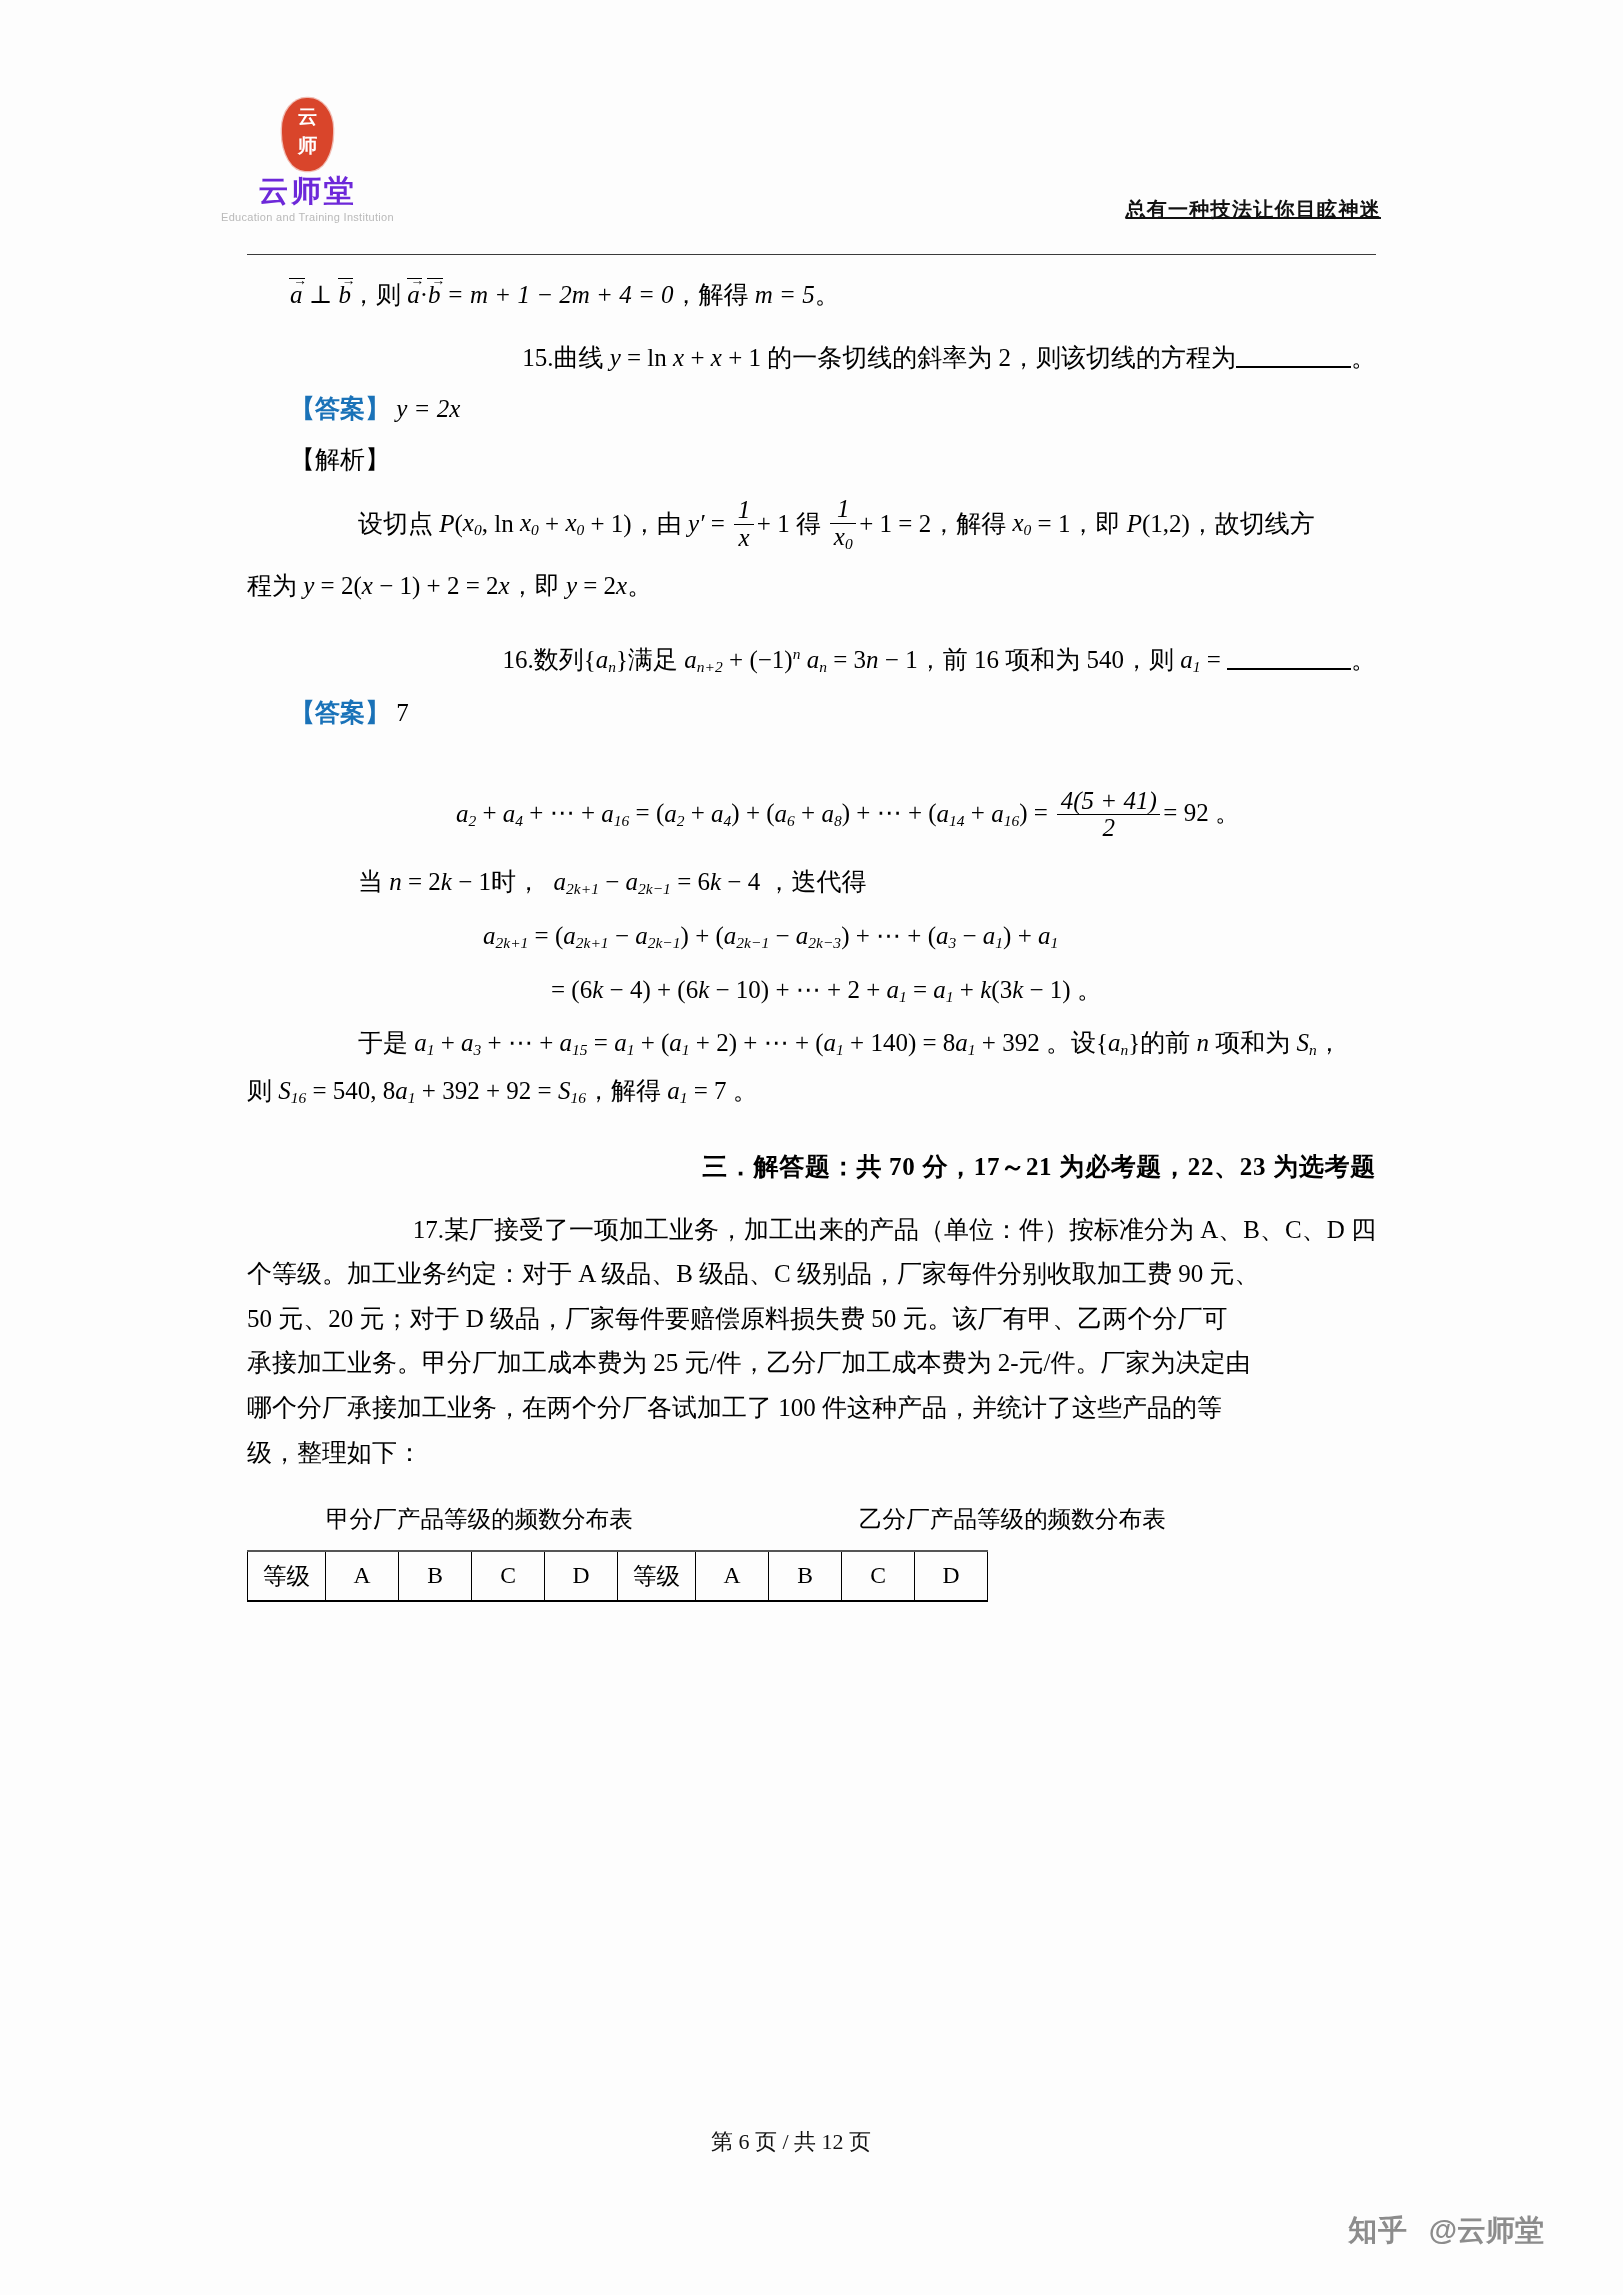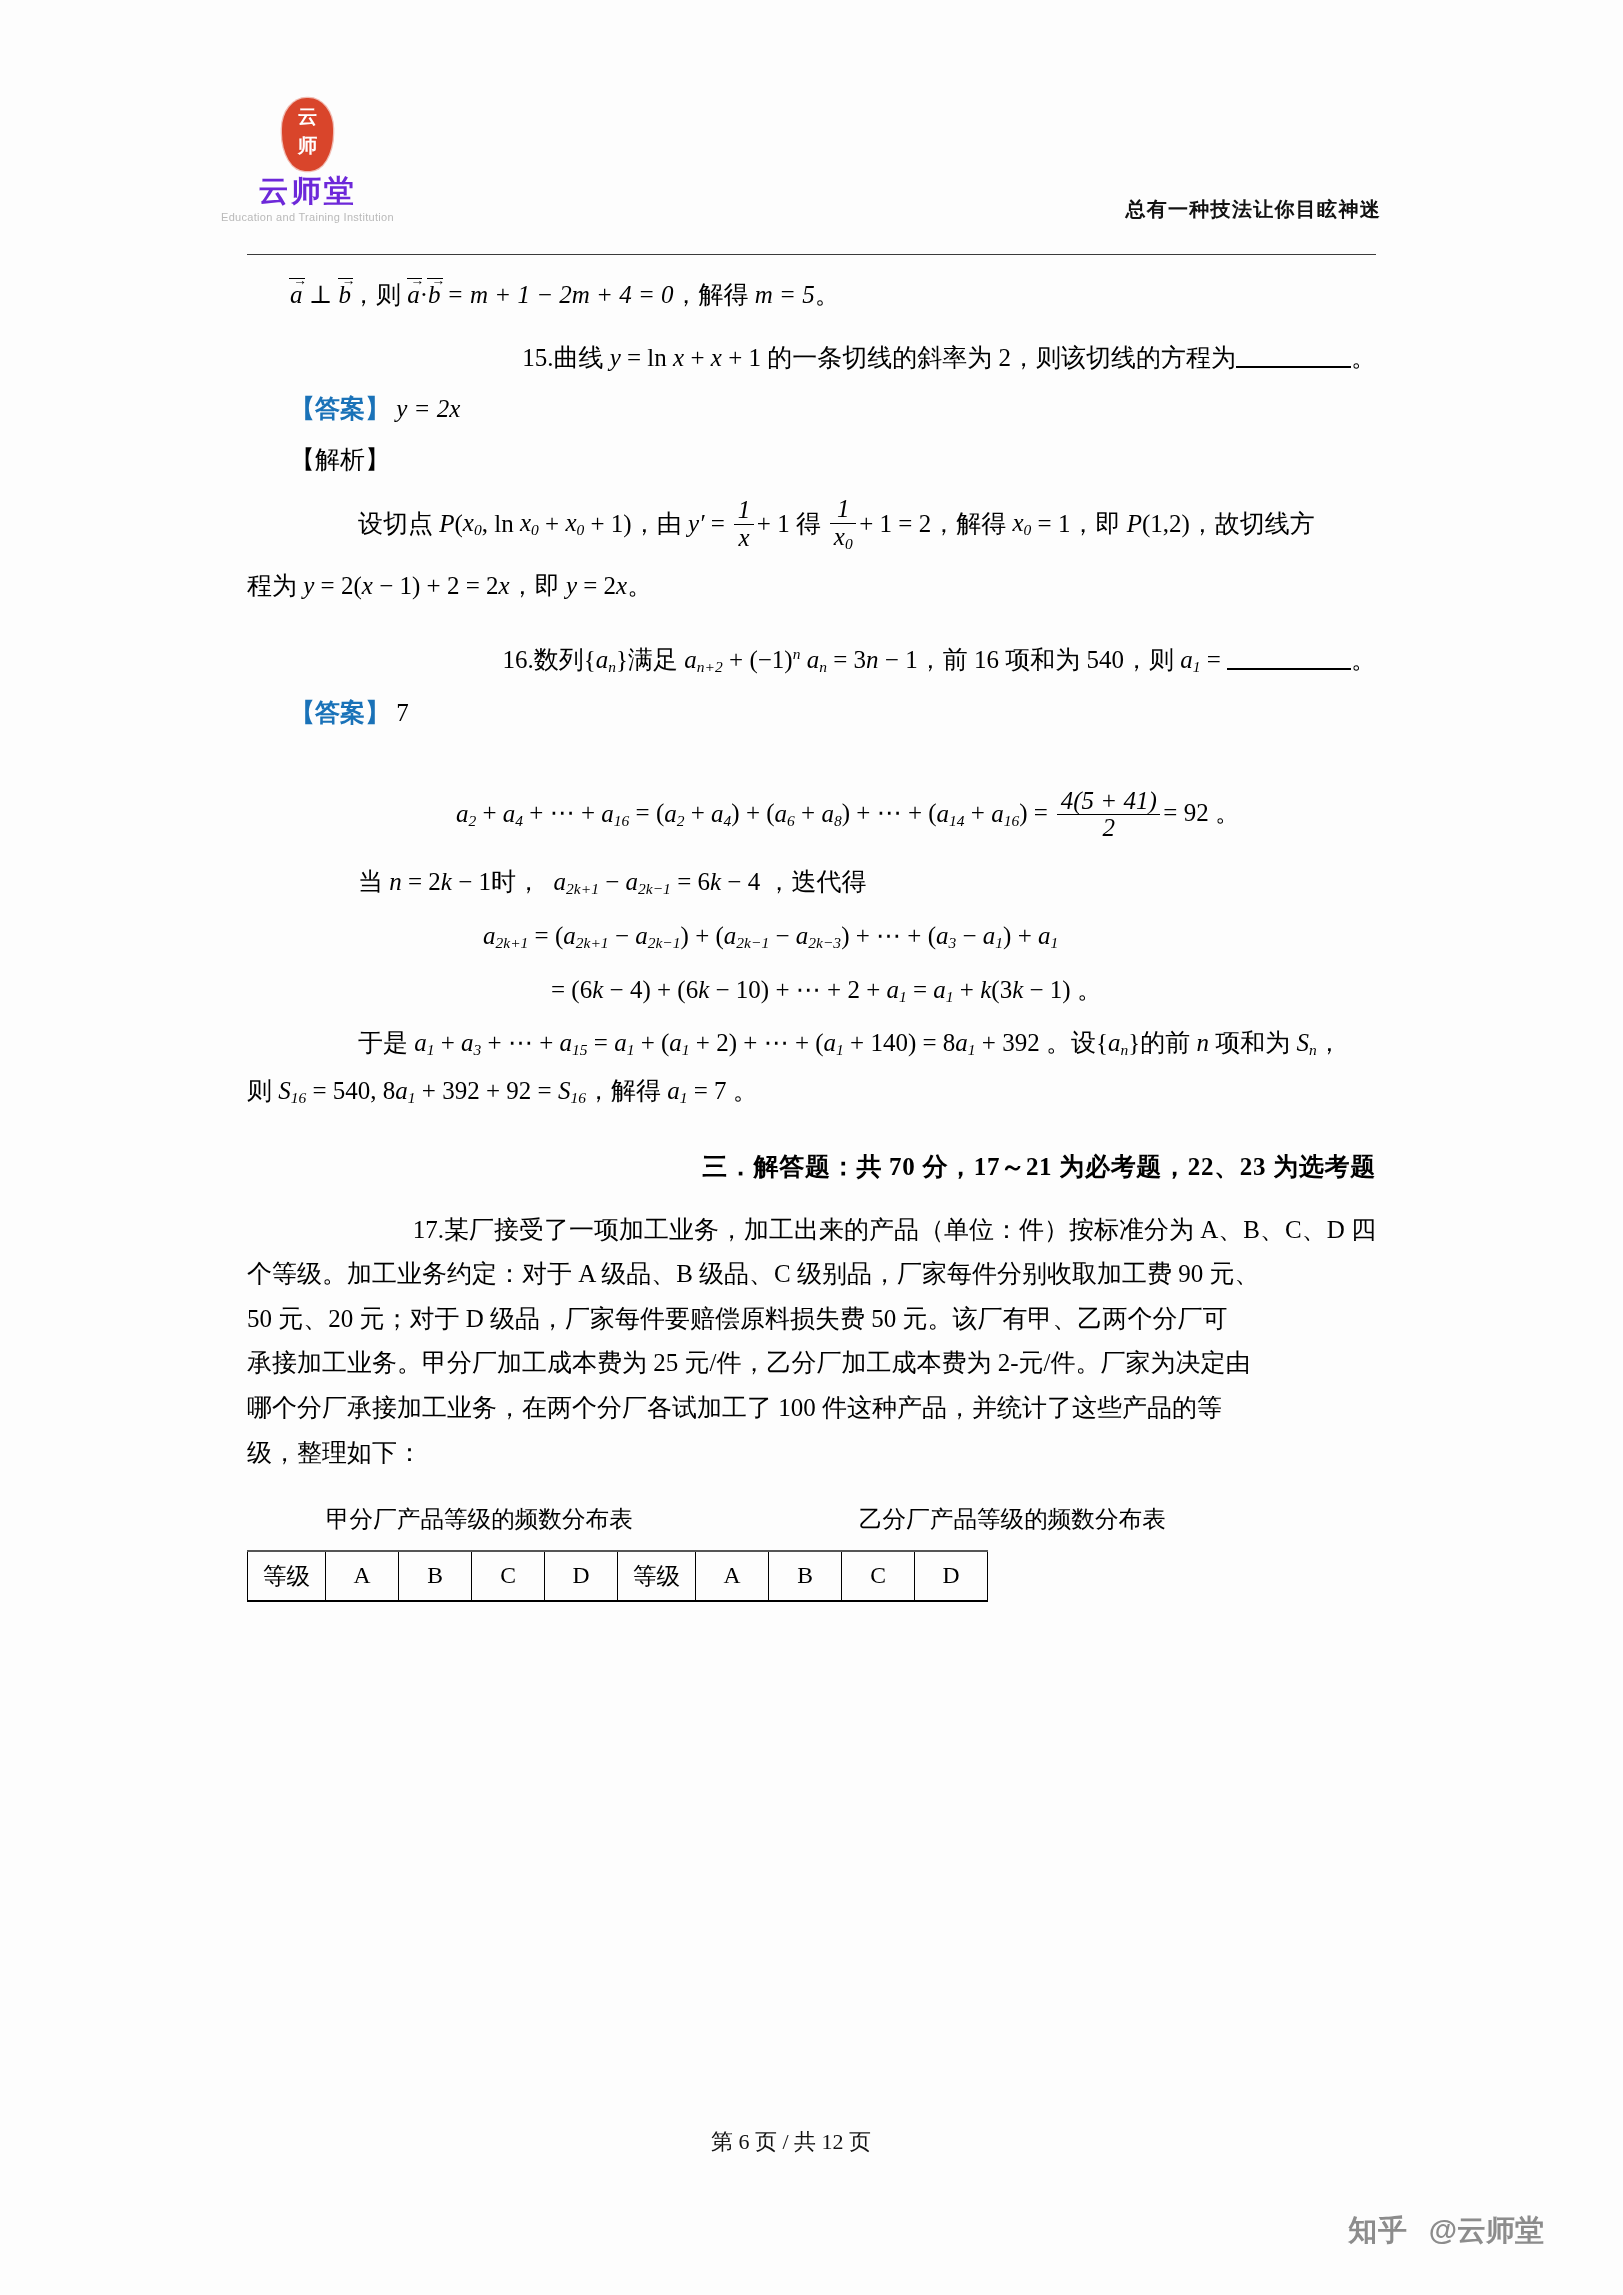--- a/index.html
+++ b/index.html
@@ -44,21 +44,21 @@
     font-weight:bold;font-size:30px;letter-spacing:2.6px;
     color:#6d28d9;margin-top:5.2px;line-height:1;
   }
   .logo-sub{
     font-family:"Liberation Sans",sans-serif;
     font-size:11px;letter-spacing:0.3px;color:#b9b9b9;margin-top:4.6px;
   }
   .tagline{
     position:absolute;right:242px;top:196px;
     font-family:"Liberation Serif",serif;
-    font-size:20px;font-weight:bold;letter-spacing:1.3px;color:#111;
+    font-size:20px;font-weight:bold;letter-spacing:1.3px;color:#111;text-decoration:underline;
   }
   .rule{
     position:absolute;left:247px;top:254px;width:1129px;height:1.3px;background:#3b3b3b;
   }
   
   .content{
     position:absolute;left:247px;top:262px;width:1129px;
   }
   .ln{
     font-size:25px;line-height:1.0;color:#000;

